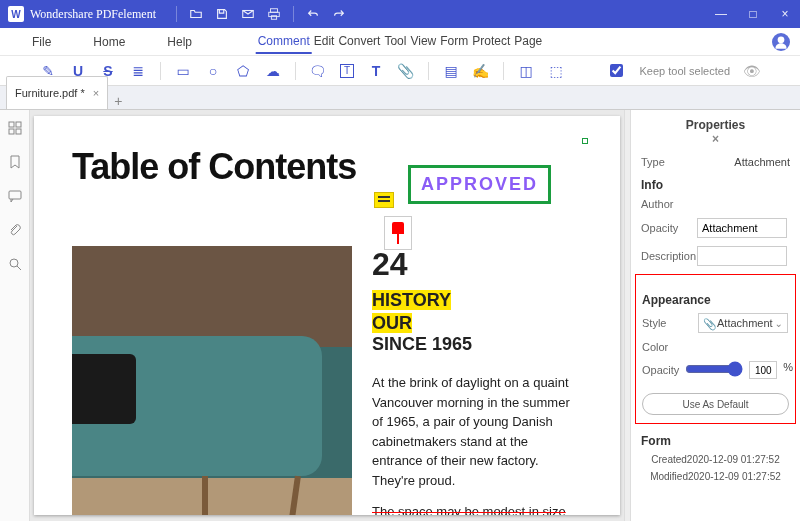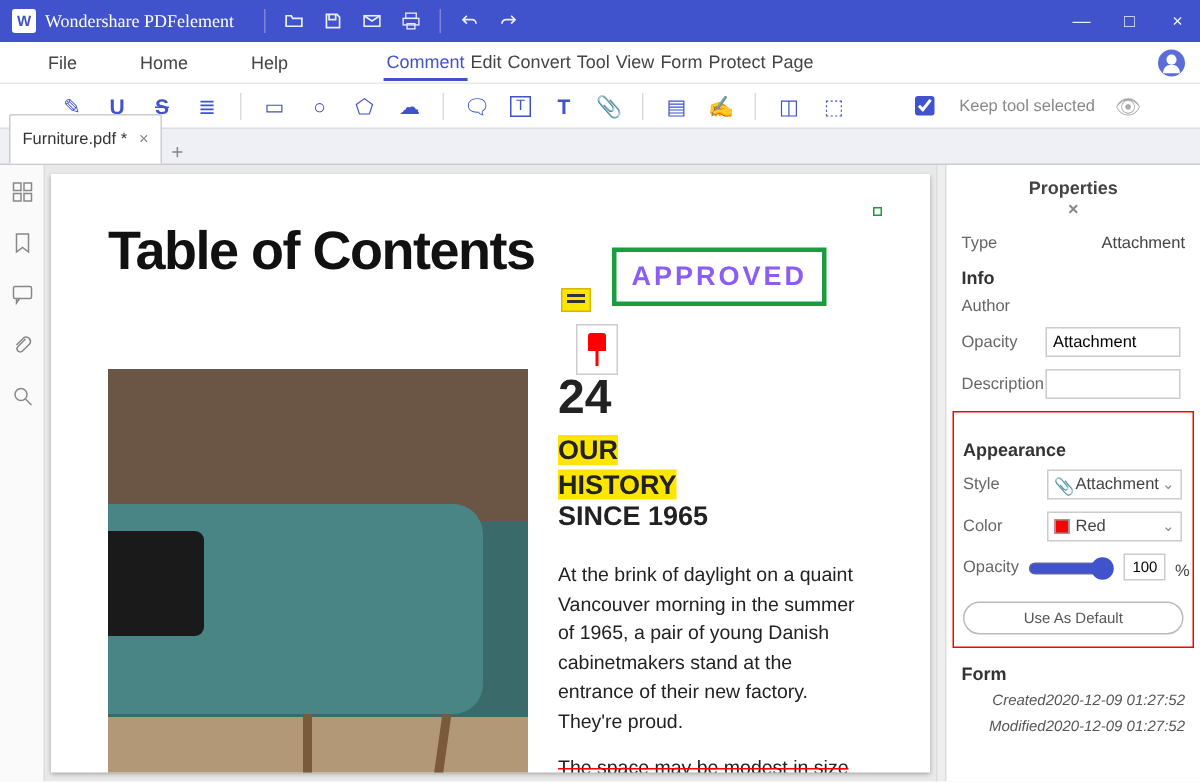--- a/index.html
+++ b/index.html
@@ -74,26 +74,26 @@
 .props .close-x { color: #888; cursor: pointer; font-size: 12px; }
 .props .row { display: flex; align-items: center; margin-bottom: 8px; gap: 6px; }
 .props .label { width: 50px; color: #666; }
 .props .value-right { margin-left: auto; color: #444; }
 .props .section-title { font-weight: 600; font-size: 12px; margin: 10px 0 6px 0; color: #333; }
 .props input.text { width: 90px; height: 20px; border: 1px solid #ccc; padding: 0 4px; font-size: 11px; }
 .props .combo { width: 90px; height: 20px; border: 1px solid #ccc; display: flex; align-items: center; padding: 0 4px; font-size: 11px; gap: 4px; cursor: pointer; position: relative; }
 .props .combo::after { content: "⌄"; position: absolute; right: 4px; color: #888; font-size: 10px; }
 .props .swatch { width: 10px; height: 10px; background: red; border: 1px solid #999; }
 .props .att-icon { width: 10px; height: 10px; display: inline-block; color: #4052cc; }
-.props .slider-row { display: flex; align-items: flex-end; gap: 6px; }
+.props .slider-row { display: flex; align-items: flex-start; gap: 6px; }
 .props input[type=range] { width: 58px; accent-color: #4052cc; }
 .props .opacity-box { width: 28px; height: 18px; border: 1px solid #ccc; text-align: center; font-size: 10px; }
 .props .default-btn { width: 100%; height: 22px; border: 1px solid #bbb; border-radius: 11px; background: #fff; font-size: 10px; color: #555; cursor: pointer; margin-top: 6px; }
 .appearance-box { border: 1px solid red; padding: 18px 6px 8px 6px; margin: 0 -6px; }
-.date-row { display: flex; justify-content: flex-end; font-size: 10px; margin-bottom: 6px; color: #555; font-style: italic; }
+.date-row { display: flex; justify-content: center; font-size: 10px; margin-bottom: 6px; color: #555; }
 .divider-line { width: 6px; background: #eee; border-left: 1px solid #ddd; cursor: col-resize; }
 
 svg { width: 100%; height: 100%; }
 </style>
 </head>
 <body>
 
 <div class="titlebar">
   <div class="logo">W</div>
   <div class="appname">Wondershare PDFelement</div>
@@ -250,22 +250,22 @@
         <div class="pin-icon"></div>
       </div>
       <div class="columns">
         <div class="col-image">
           <div class="sofa"></div>
           <div class="sofa-leg"></div>
           <div class="sofa-leg2"></div>
         </div>
         <div class="col-text">
           <div class="big-num">24</div>
+          <div class="hist"><span class="hl">HISTORY</span></div>
           <div class="hist"><span class="hl">OUR</span></div>
-          <div class="hist"><span class="hl">HISTORY</span></div>
           <div class="since">SINCE 1965</div>
           <div class="para">At the brink of daylight on a quaint Vancouver morning in the summer of 1965, a pair of young Danish cabinetmakers stand at the entrance of their new factory. They're proud.</div>
           <div class="para"><span class="strike">The space may be modest in size but</span></div>
         </div>
       </div>
     </div>
   </div>
 
   <div class="divider-line"></div>
 
@@ -296,24 +296,20 @@
       <div class="section-title" style="margin-top:0">Appearance</div>
       <div class="row">
         <span class="label">Style</span>
         <div class="combo">
           <span class="att-icon">📎</span>
           <span>Attachment</span>
         </div>
       </div>
       <div class="row">
         <span class="label">Color</span>
-        <div class="combo">
-          <span class="swatch"></span>
-          <span>Red</span>
-        </div>
       </div>
       <div class="row">
         <span class="label">Opacity</span>
         <div class="slider-row">
           <input type="range" min="0" max="100" value="100" style="">
           <input class="opacity-box" value="100" style="">
           <span>%</span>
         </div>
       </div>
       <button class="default-btn">Use As Default</button>

